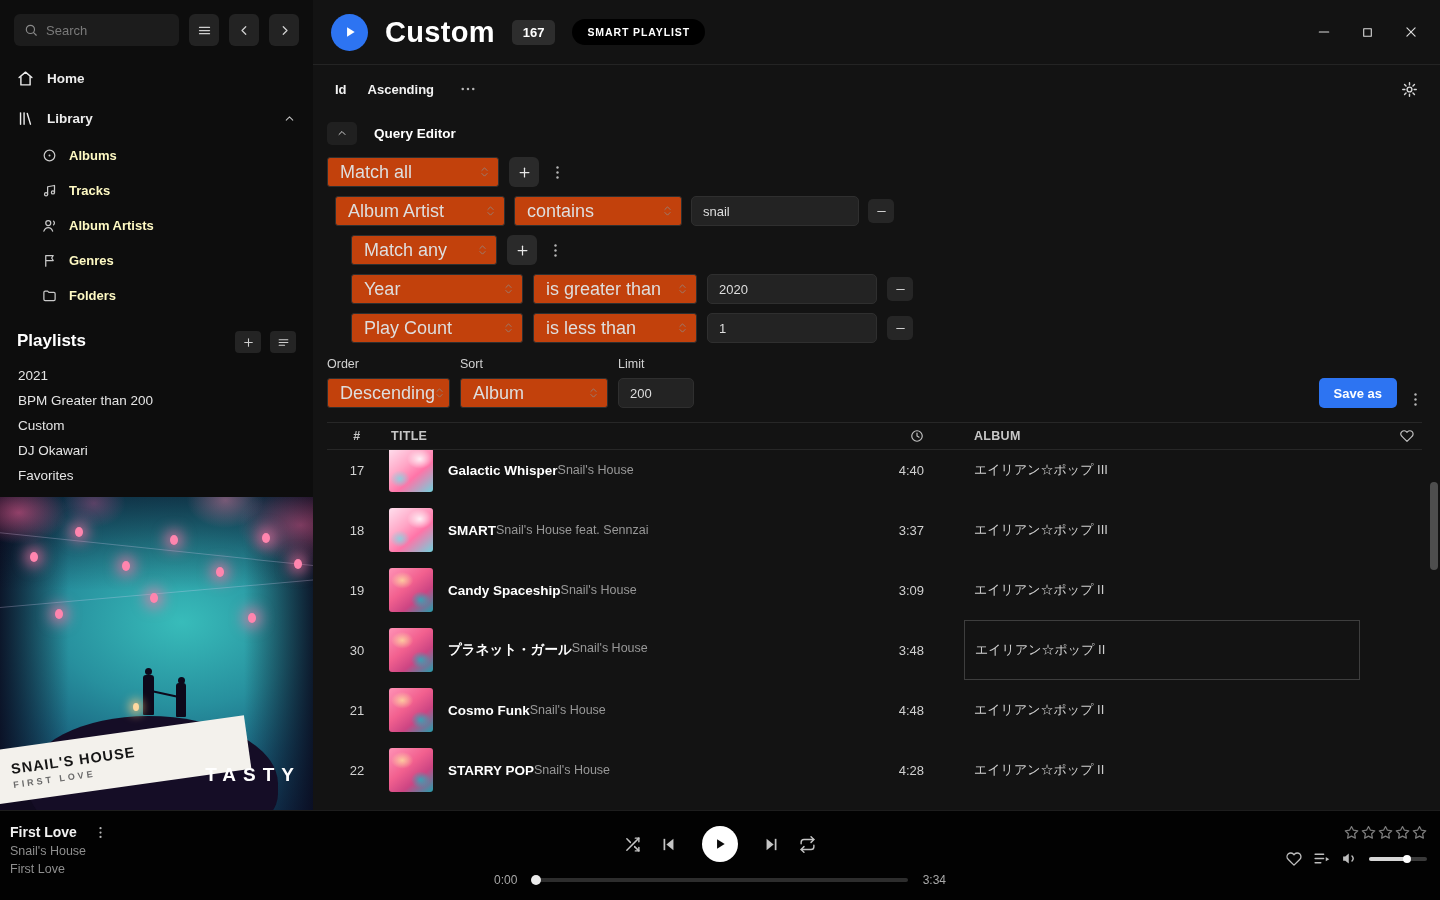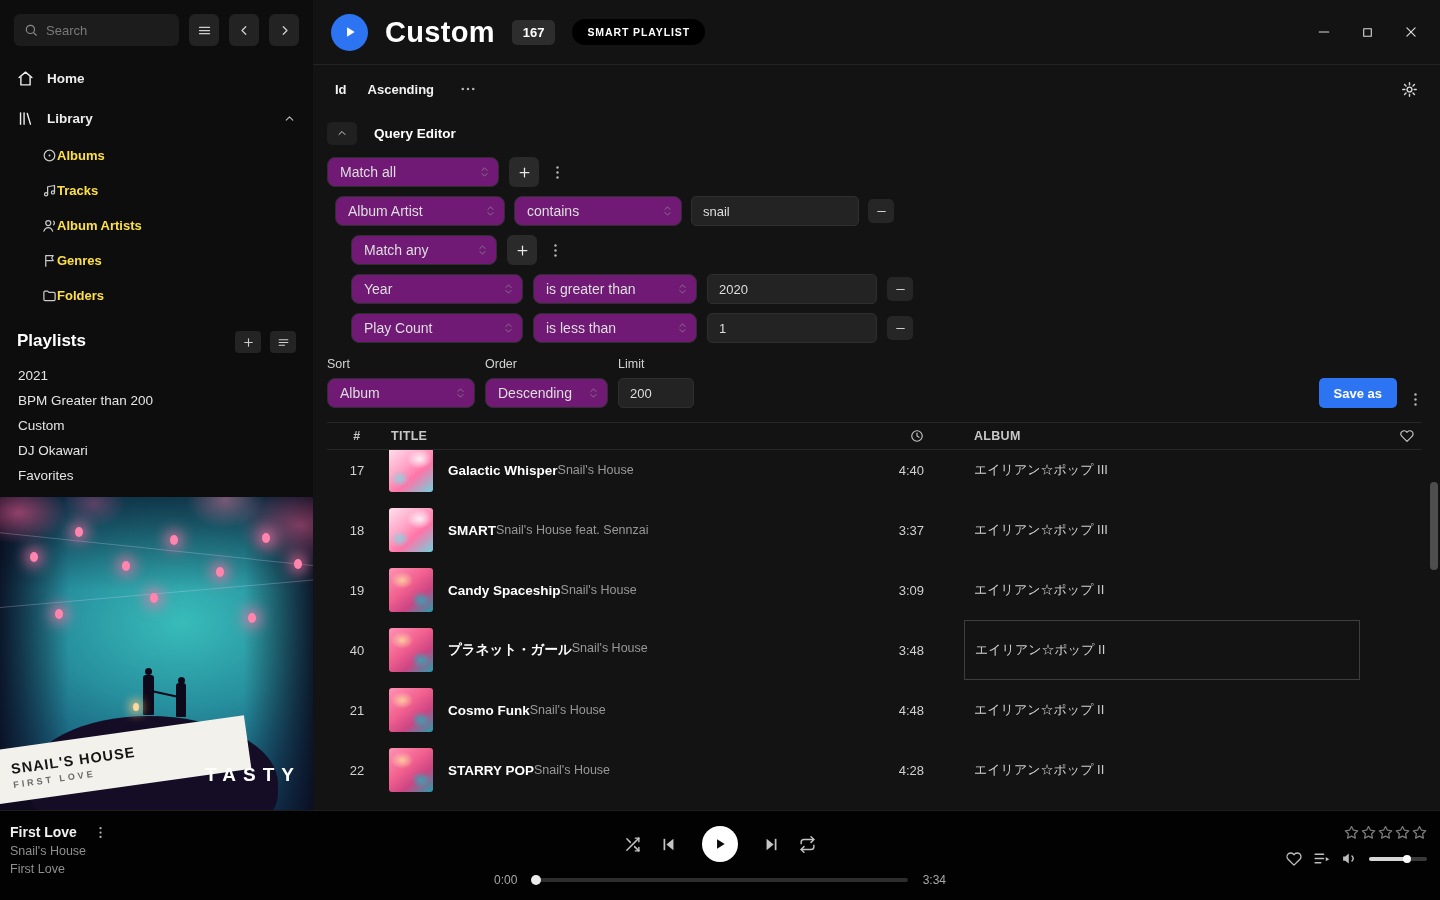--- a/index.html
+++ b/index.html
@@ -12,21 +12,21 @@
 
   
   .sidebar { width:313px; background:#0d0d0d; display:flex; flex-direction:column; position:relative; flex:none; }
   .sb-top { display:flex; gap:10px; padding:14px 14px 12px; }
   .search-box { flex:1; display:flex; align-items:center; gap:8px; background:#1c1c1c; border-radius:6px; height:32px; padding:0 10px; color:#8a8a8a; }
   .search-box input { background:transparent; border:0; outline:0; color:#ddd; font-size:13px; width:100%; font-family:inherit; }
   .search-box input::placeholder { color:#7a7a7a; }
   .sb-btn { width:30px; height:32px; background:#232323; border-radius:6px; display:flex; align-items:center; justify-content:center; color:#cfcfcf; border:0; cursor:pointer; }
   .nav-item { display:flex; align-items:center; gap:13px; padding:0 17px; height:40px; font-weight:700; font-size:13.5px; color:#ececec; cursor:pointer; }
   .nav-item .chev { margin-left:auto; color:#bdbdbd; }
-  .sub-item { display:flex; align-items:center; padding:0 17px 0 42px; height:35px; font-weight:600; font-size:13px; color:#fde047; cursor:pointer; }
+  .sub-item { display:flex; align-items:center; gap:12px; padding:0 17px 0 42px; height:35px; font-weight:600; font-size:13px; color:#fef9c3; cursor:pointer; }
   .sub-item .sic { color:#c9c9c9; }
   .pl-header { display:flex; align-items:flex-start; gap:9px; padding:18px 17px 10px; }
   .pl-title { font-size:17px; font-weight:800; flex:1; color:#fff; }
   .pl-btn { width:26px; height:22px; background:#242424; border-radius:4px; display:flex; align-items:center; justify-content:center; color:#cfcfcf; border:0; cursor:pointer; }
   .pl-item { padding:5px 18px; font-size:13.5px; color:#e4e4e4; cursor:pointer; }
 
   
   .art { margin-top:auto; position:relative; width:313px; height:313px; overflow:hidden;
     background: radial-gradient(140% 95% at 58% 40%, #38bcba 0%, #27909e 28%, #1a6580 48%, #133f60 68%, #0e2344 84%, #0a142f 100%); }
   .art .vignette { position:absolute; inset:0;
@@ -72,21 +72,21 @@
   .meatballs { color:#b5b5b5; cursor:pointer; margin-left:4px; }
   .gear { margin-left:auto; color:#d8d8d8; cursor:pointer; }
 
   .qe { padding:0 16px 0 14px; flex:none; }
   .qe-head { display:flex; align-items:center; gap:17px; height:40px; margin-bottom:4px; }
   .collapse-btn { width:30px; height:23px; background:#202020; border-radius:5px; display:flex; align-items:center; justify-content:center; color:#cfcfcf; border:0; cursor:pointer; }
   .qe-title { font-size:13.5px; font-weight:700; color:#fff; }
   .qe-row { display:flex; align-items:center; gap:10px; margin-bottom:9px; }
   .indent1 { margin-left:8px; gap:9px; }
   .indent2 { margin-left:24px; }
-  .select { height:30px; background:#701a75; border:1px solid #2f2f2f; border-radius:8px; display:flex; align-items:center; padding:0 9px 0 12px; font-size:14px; color:#dedede; cursor:pointer; flex:none; }
+  .select { height:30px; background:#c2410c; border:1px solid #2f2f2f; border-radius:3px; display:flex; align-items:center; padding:0 9px 0 12px; font-size:18px; color:#dedede; cursor:pointer; flex:none; }
   .select .lab { flex:1; }
   .spin { display:flex; flex-direction:column; gap:0; color:#8d8d8d; }
   .tin { height:30px; background:#232323; border:1px solid #2f2f2f; border-radius:5px; padding:0 11px; font-size:13px; color:#dedede; outline:0; font-family:inherit; flex:none; }
   .icon-btn { width:30px; height:30px; background:#2a2a2a; border-radius:6px; display:flex; align-items:center; justify-content:center; color:#e8e8e8; border:0; cursor:pointer; flex:none; }
   .minus-btn { width:26px; height:24px; background:#262626; border-radius:5px; display:flex; align-items:center; justify-content:center; color:#cfcfcf; border:0; cursor:pointer; flex:none; }
   .kebab { color:#b5b5b5; cursor:pointer; background:none; border:0; display:flex; align-items:center; }
   .w172{width:172px;} .w170{width:170px;} .w168{width:168px;} .w164{width:164px;}
   .w146{width:146px;} .w148{width:148px;} .w123{width:123px;} .w76{width:76px;}
 
   .qe-footer { display:flex; align-items:flex-end; gap:10px; margin:14px 0 14px; }
@@ -522,37 +522,37 @@
         <input class="tin w170" type="text" value="1" style="">
         <button class="minus-btn">
           <svg class="ic" width="13" height="13" viewBox="0 0 24 24">
               <line x1="5" y1="12" x2="19" y2="12"></line>
             </svg>
         </button>
       </div>
 
       <div class="qe-footer">
         <div class="fcol">
-          <span class="flabel">Sort</span>
-          <div class="select w148">
-            <span class="lab">Album</span>
+          <span class="flabel">Order</span>
+          <div class="select w123">
+            <span class="lab">Descending</span>
             <span class="spin">
               <svg class="ic" width="9" height="6" viewBox="0 0 24 14">
                   <polyline points="5 11 12 4 19 11"></polyline>
                 </svg>
               <svg class="ic" width="9" height="6" viewBox="0 0 24 14">
                   <polyline points="5 3 12 10 19 3"></polyline>
                 </svg>
             </span>
           </div>
         </div>
         <div class="fcol">
-          <span class="flabel">Order</span>
-          <div class="select w123">
-            <span class="lab">Descending</span>
+          <span class="flabel">Sort</span>
+          <div class="select w148">
+            <span class="lab">Album</span>
             <span class="spin">
               <svg class="ic" width="9" height="6" viewBox="0 0 24 14">
                   <polyline points="5 11 12 4 19 11"></polyline>
                 </svg>
               <svg class="ic" width="9" height="6" viewBox="0 0 24 14">
                   <polyline points="5 3 12 10 19 3"></polyline>
                 </svg>
             </span>
           </div>
         </div>
@@ -631,21 +631,21 @@
                 <span class="t1">Candy Spaceship</span>
                 <span class="t2">Snail's House</span>
               </div>
             </div>
             <span class="cell-dur">3:09</span>
             <span class="cell-album">エイリアン☆ポップ II</span>
             <span class="cell-fav"></span>
           </div>
 
           <div class="t-grid t-row">
-            <span class="cell-num">40</span>
+            <span class="cell-num">30</span>
             <div class="cell-title">
               <div class="thumb a2"></div>
               <div class="tt">
                 <span class="t1">プラネット・ガール</span>
                 <span class="t2">Snail's House</span>
               </div>
             </div>
             <span class="cell-dur">3:48</span>
             <span class="cell-album focused">エイリアン☆ポップ II</span>
             <span class="cell-fav"></span>

